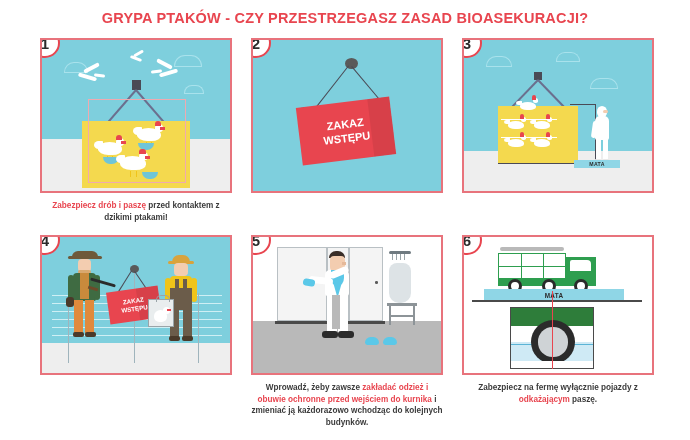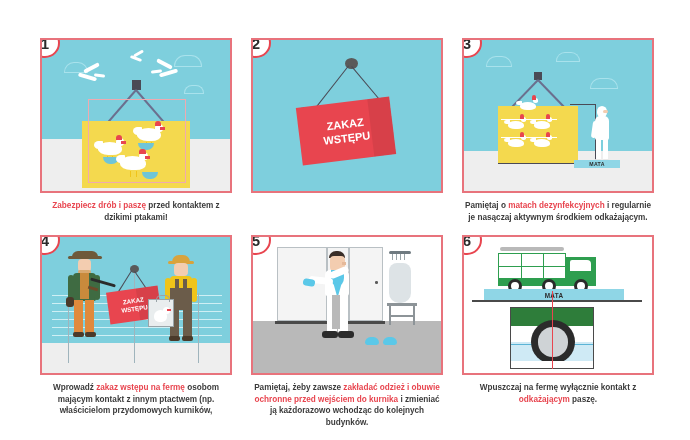--- a/index.html
+++ b/index.html
@@ -121,20 +121,21 @@
   .water{position:absolute;left:0;bottom:0;width:100%;background:#cfeaf5;}
   .tire{position:absolute;border-radius:50%;background:#2b2b2b;}
   .tire i{position:absolute;left:17%;top:17%;width:66%;height:66%;border-radius:50%;background:#cfd3d6;}
   .redline{position:absolute;width:1.3px;background:#e8454f;}
 </style>
 </head>
 <body>
 
 <div class="page">
 
+  <div class="title">GRYPA PTAKÓW - CZY PRZESTRZEGASZ ZASAD BIOASEKURACJI?</div>
 
   <div class="grid">
 
     <div class="row">
 
       <div class="cell">
         <div class="panel p1">
           <div class="sky"></div>
           <div class="ground" style="height:52px"></div>
 
@@ -292,23 +293,20 @@
             <div style="left:11px;top:33px;width:5px;height:22px;background:#ffffff"></div>
             <div style="left:2px;top:53px;width:8px;height:4px;background:#e9e9e9;border-radius:2px"></div>
             <div style="left:10px;top:53px;width:8px;height:4px;background:#e9e9e9;border-radius:2px"></div>
           </div>
 
           <div class="mat" style="left:110px;top:120px;width:46px;height:8px">
             <b>MATA</b>
           </div>
 
           <div class="badge">3</div>
-        </div>
-        <div class="caption">
-          <span>Pamiętaj o </span><span class="hl">matach dezynfekcyjnych </span><span>i regularnie je nasączaj aktywnym środkiem odkażającym.</span>
         </div>
       </div>
 
     </div>
 
     <div class="row row2">
 
       <div class="cell">
         <div class="panel p4">
           <div class="sky"></div>
@@ -368,23 +366,20 @@
 
           <div style="position:absolute;left:106px;top:62px;width:26px;height:28px;background:#e9edee;border:1.3px solid #9aa4a8;box-sizing:border-box">
             <div style="position:absolute;left:7px;top:-5px;width:12px;height:6px;border:1.3px solid #9aa4a8;border-bottom:none;border-radius:5px 5px 0 0"></div>
             <div style="position:absolute;left:5px;top:10px;width:13px;height:12px;background:#ffffff;border-radius:55% 55% 45% 45%"></div>
             <div style="position:absolute;left:14px;top:7px;width:7px;height:7px;background:#ffffff;border-radius:50%"></div>
             <div style="position:absolute;left:18px;top:9px;width:4px;height:2px;background:#e8454f"></div>
           </div>
 
           <div class="badge">4</div>
         </div>
-        <div class="caption">
-          <span>Wprowadź </span><span class="hl">zakaz wstępu na fermę </span><span>osobom mającym kontakt z innym ptactwem (np. właścicielom przydomowych kurników,</span>
-        </div>
       </div>
 
       <div class="cell">
         <div class="panel p5" style="background:#ffffff">
           <div style="position:absolute;left:0;top:0;width:100%;height:100%;background:#ffffff"></div>
           <div class="floor5" style="height:52px"></div>
 
           <div class="locker" style="left:24px;top:10px;width:50px;height:74px"></div>
           <div class="locker" style="left:74px;top:10px;width:22px;height:74px"></div>
           <div class="locker" style="left:96px;top:10px;width:34px;height:74px"></div>
@@ -422,21 +417,21 @@
             <div style="left:13px;top:80px;width:16px;height:7px;background:#2b2b2b;border-radius:3px"></div>
             <div style="left:29px;top:80px;width:16px;height:7px;background:#2b2b2b;border-radius:3px"></div>
           </div>
 
           <div class="shoecover" style="left:112px;top:100px;width:14px;height:8px"></div>
           <div class="shoecover" style="left:130px;top:100px;width:14px;height:8px"></div>
 
           <div class="badge">5</div>
         </div>
         <div class="caption">
-          <span>Pamiętaj, żeby zawsze </span><span class="hl">zakładać odzież i obuwie ochronne przed wejściem do kurnika </span><span>i zmieniać ją każdorazowo wchodząc do kolejnych budynków.</span>
+          <span>Wprowadź, żeby zawsze </span><span class="hl">zakładać odzież i obuwie ochronne przed wejściem do kurnika </span><span>i zmieniać ją każdorazowo wchodząc do kolejnych budynków.</span>
         </div>
       </div>
 
       <div class="cell">
         <div class="panel p6" style="background:#ffffff">
           <div style="position:absolute;left:0;top:0;width:100%;height:100%;background:#ffffff"></div>
 
           <div style="position:absolute;left:36px;top:10px;width:64px;height:4px;background:#b9b9b9;border-radius:2px"></div>
           <div class="truckbody" style="left:34px;top:16px;width:68px;height:26px">
             <div style="position:absolute;left:22px;top:0;width:1.2px;height:100%;background:#2e9e4f"></div>
@@ -468,19 +463,19 @@
             <div class="tire" style="left:20px;top:12px;width:44px;height:44px">
                 <i></i>
               </div>
             <div style="position:absolute;left:0;bottom:0;width:100%;height:7px;background:#ffffff"></div>
           </div>
           <div class="redline" style="left:88px;top:54px;height:78px"></div>
 
           <div class="badge">6</div>
         </div>
         <div class="caption">
-          <span>Wpuszczaj na fermę wyłącznie kontakt z </span><span class="hl">odkażającym </span><span>paszę.</span>
+          <span>Zabezpiecz na fermę wyłącznie pojazdy z </span><span class="hl">odkażającym </span><span>paszę.</span>
         </div>
       </div>
 
     </div>
   </div>
 </div>
 
 </body></html>

